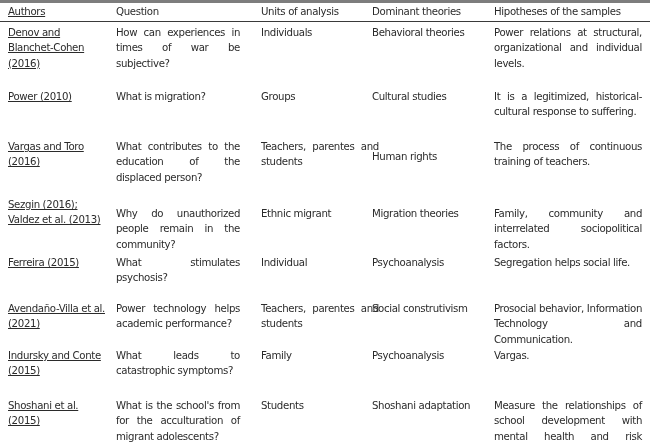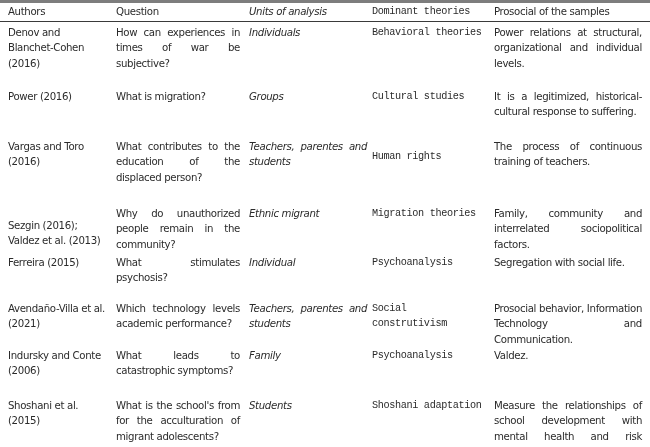--- a/index.html
+++ b/index.html
@@ -7,91 +7,91 @@
     width: 650px; height: 447px; overflow: hidden;
     font-family: "DejaVu Sans", "Liberation Sans", sans-serif;
     font-size: 10.2px; color: #2b2b2b;
     position: relative;
   }
   .top-rule { position: absolute; left: 0; top: 0; width: 650px; height: 3px; background: #7d7d7d; }
   .head-rule { position: absolute; left: 0; top: 21px; width: 650px; height: 1px; background: #3a3a3a; }
   .cell {
     position: absolute; line-height: 15.3px; letter-spacing: -0.35px;
   }
-  .c0 { left: 8px; width: 100px; }
+  .c0 { left: 8px; width: 100px; text-decoration: underline; }
   .c1 { left: 116px; width: 124px; text-align: justify; }
-  .c2 { left: 249px; width: 118px; text-align: justify; font-style: italic; }
-  .c3 { left: 372px; width: 115px; font-family: Liberation Mono, monospace; }
+  .c2 { left: 261px; width: 118px; text-align: justify; }
+  .c3 { left: 372px; width: 115px; }
   .c4 { left: 494px; width: 148px; text-align: justify; }
   .hdr { top: 4px; }
 </style>
 </head>
 <body>
 
 <div class="top-rule"></div>
 
 <div>
   <div class="cell c0 hdr">Authors</div>
   <div class="cell c1 hdr">Question</div>
   <div class="cell c2 hdr">Units of analysis</div>
   <div class="cell c3 hdr">Dominant theories</div>
-  <div class="cell c4 hdr">Prosocial of the samples</div>
+  <div class="cell c4 hdr">Hipotheses of the samples</div>
 </div>
 
 <div class="head-rule"></div>
 
 <div>
   <div>
     <div class="cell c0" style="top:25px">Denov and Blanchet-Cohen (2016)</div>
     <div class="cell c1" style="top:25px">How can experiences in times of war be subjective?</div>
     <div class="cell c2" style="top:25px">Individuals</div>
     <div class="cell c3" style="top:25px">Behavioral theories</div>
     <div class="cell c4" style="top:25px">Power relations at structural, organizational and individual levels.</div>
   </div>
   <div>
-    <div class="cell c0" style="top:89px">Power (2016)</div>
+    <div class="cell c0" style="top:89px">Power (2010)</div>
     <div class="cell c1" style="top:89px">What is migration?</div>
     <div class="cell c2" style="top:89px">Groups</div>
     <div class="cell c3" style="top:89px">Cultural studies</div>
     <div class="cell c4" style="top:89px">It is a legitimized, historical-cultural response to suffering.</div>
   </div>
   <div>
     <div class="cell c0" style="top:139px">Vargas and Toro (2016)</div>
     <div class="cell c1" style="top:139px">What contributes to the education of the displaced person?</div>
     <div class="cell c2" style="top:139px">Teachers, parentes and students</div>
     <div class="cell c3" style="top:149px">Human rights</div>
     <div class="cell c4" style="top:139px">The process of continuous training of teachers.</div>
   </div>
   <div>
-    <div class="cell c0" style="top:218px">Sezgin (2016); Valdez et al. (2013)</div>
+    <div class="cell c0" style="top:197px">Sezgin (2016); Valdez et al. (2013)</div>
     <div class="cell c1" style="top:206px">Why do unauthorized people remain in the community?</div>
     <div class="cell c2" style="top:206px">Ethnic migrant</div>
     <div class="cell c3" style="top:206px">Migration theories</div>
     <div class="cell c4" style="top:206px">Family, community and interrelated sociopolitical factors.</div>
   </div>
   <div>
     <div class="cell c0" style="top:255px">Ferreira (2015)</div>
     <div class="cell c1" style="top:255px">What stimulates psychosis?</div>
     <div class="cell c2" style="top:255px">Individual</div>
     <div class="cell c3" style="top:255px">Psychoanalysis</div>
-    <div class="cell c4" style="top:255px">Segregation with social life.</div>
+    <div class="cell c4" style="top:255px">Segregation helps social life.</div>
   </div>
   <div>
     <div class="cell c0" style="top:301px">Avendaño-Villa et al. (2021)</div>
-    <div class="cell c1" style="top:301px">Which technology levels academic performance?</div>
+    <div class="cell c1" style="top:301px">Power technology helps academic performance?</div>
     <div class="cell c2" style="top:301px">Teachers, parentes and students</div>
     <div class="cell c3" style="top:301px">Social construtivism</div>
     <div class="cell c4" style="top:301px">Prosocial behavior, Information Technology and Communication.</div>
   </div>
   <div>
-    <div class="cell c0" style="top:348px">Indursky and Conte (2006)</div>
+    <div class="cell c0" style="top:348px">Indursky and Conte (2015)</div>
     <div class="cell c1" style="top:348px">What leads to catastrophic symptoms?</div>
     <div class="cell c2" style="top:348px">Family</div>
     <div class="cell c3" style="top:348px">Psychoanalysis</div>
-    <div class="cell c4" style="top:348px">Valdez.</div>
+    <div class="cell c4" style="top:348px">Vargas.</div>
   </div>
   <div>
     <div class="cell c0" style="top:398px">Shoshani et al. (2015)</div>
     <div class="cell c1" style="top:398px">What is the school's from for the acculturation of migrant adolescents?</div>
     <div class="cell c2" style="top:398px">Students</div>
     <div class="cell c3" style="top:398px">Shoshani adaptation</div>
     <div class="cell c4" style="top:398px">Measure the relationships of school development with mental health and risk behaviors.</div>
   </div>
 </div>
 

